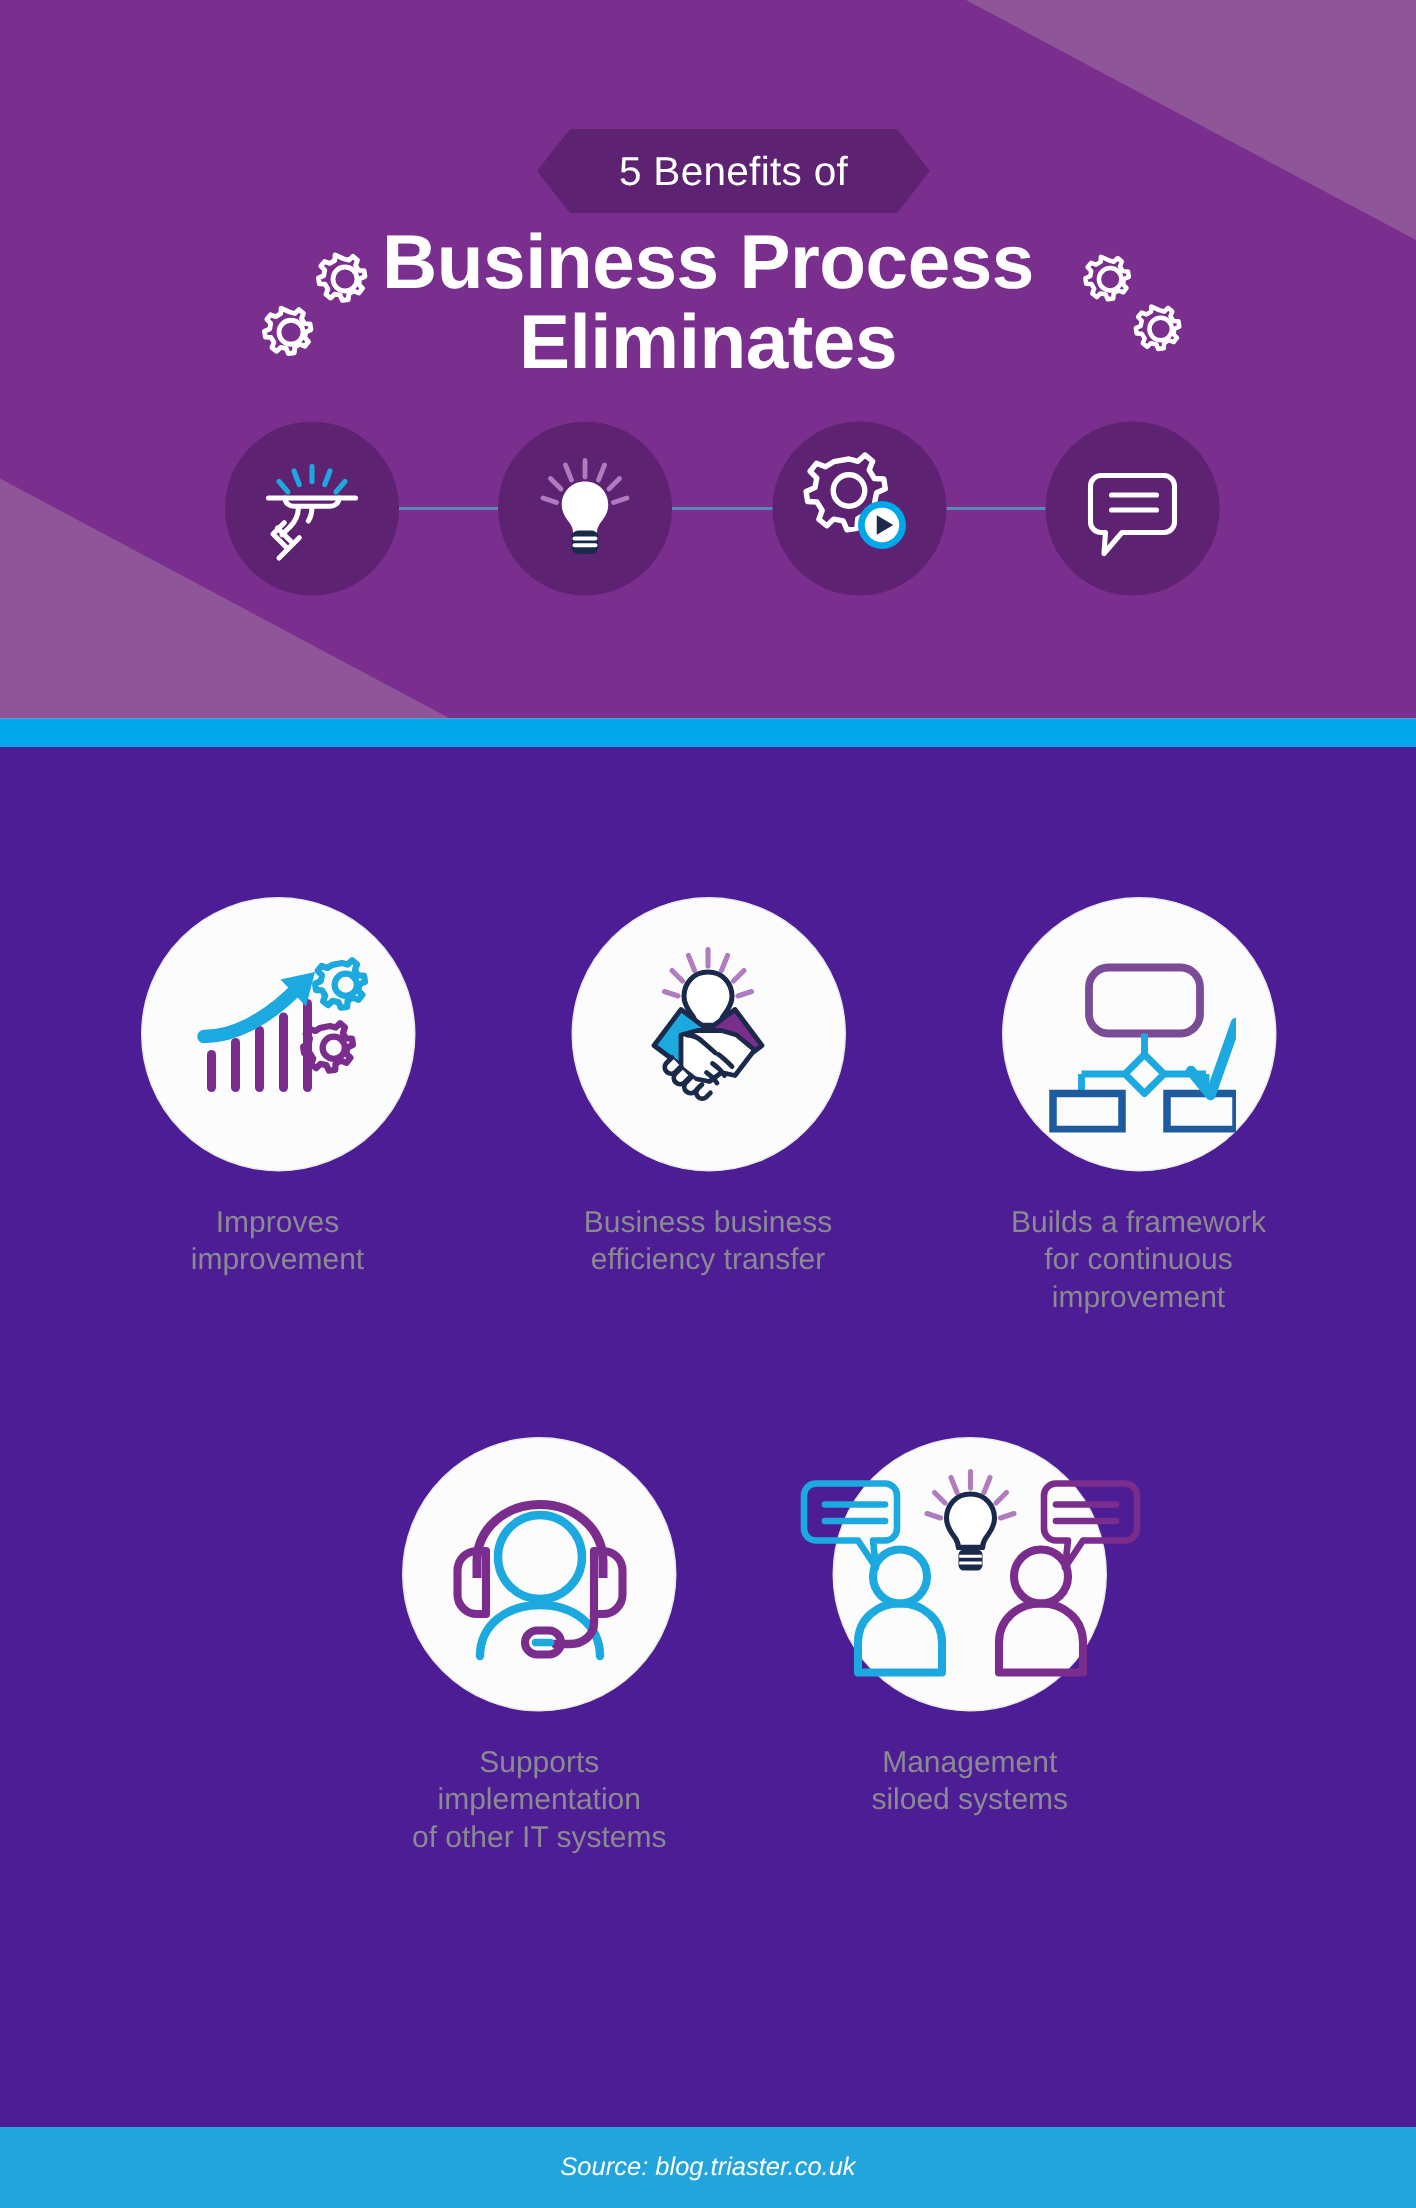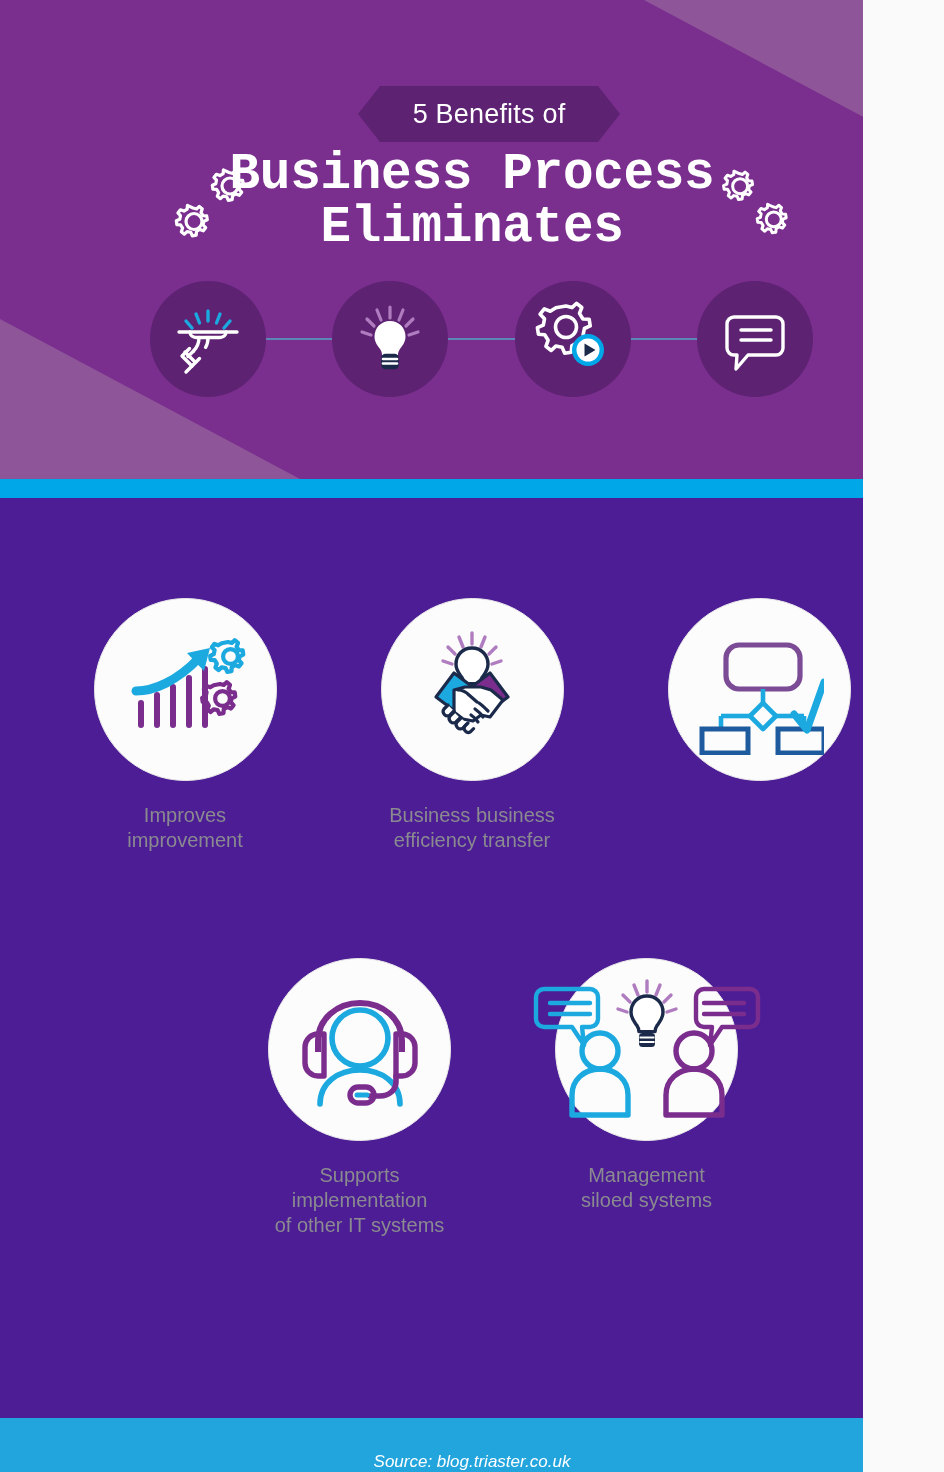--- a/index.html
+++ b/index.html
@@ -3,21 +3,21 @@
 <meta charset="utf-8">
 <style>
   html,body{margin:0;padding:0;}
   body{
     width:944px;height:1472px;
     background:#fafafa;
     font-family:"Liberation Sans", sans-serif;
     overflow:hidden;
     position:relative;
   }
-  .page{position:relative;width:863px;height:1472px;overflow:hidden;}
+  .page{position:relative;width:944px;height:1472px;overflow:hidden;}
 
   
   .header{
     position:absolute;left:0;top:0;width:944px;height:479px;
     background:#7a2f8f;overflow:hidden;
   }
   .corner-tr{
     position:absolute;right:0;top:0;width:300px;height:160px;
     background:#8f5599;
     clip-path:polygon(100% 0, 100% 100%, 0 0);
@@ -34,21 +34,20 @@
     display:flex;align-items:center;justify-content:center;
   }
   .ribbon-text{
     color:#ffffff;font-size:27px;font-weight:400;letter-spacing:.2px;
   }
   .title{
     position:absolute;left:0;top:148px;width:944px;
     text-align:center;color:#ffffff;
     font-size:51px;font-weight:700;line-height:53px;
     letter-spacing:-.3px;
-    font-family:Liberation Mono, monospace;
   }
   .title .l2{display:block;}
 
   .gears-left{position:absolute;left:165px;top:158px;}
   .gears-right{position:absolute;left:713px;top:160px;}
 
   
   .iconrow{
     position:absolute;left:0;top:281px;width:944px;height:116px;
   }
@@ -90,21 +89,21 @@
   }
   .caption{
     margin-top:22px;text-align:center;color:#8a8a90;
     font-size:20px;line-height:25px;font-weight:400;
     max-width:230px;
   }
 
   
   .footer{
     position:absolute;left:0;top:1418px;width:944px;height:54px;
-    background:#22a4dd;display:flex;align-items:flex-end;justify-content:center;
+    background:#22a4dd;display:flex;align-items:center;justify-content:center;
   }
   .footer-text{
     color:#ffffff;font-style:italic;font-size:17px;font-weight:500;
     font-family:"Liberation Sans", sans-serif;
   }
 </style>
 </head>
 <body>
 
 <div class="page">
@@ -303,20 +302,25 @@
               <line x1="56" y1="91" x2="27" y2="91"></line>
               <line x1="82" y1="91" x2="110" y2="91"></line>
               <line x1="27" y1="91" x2="27" y2="104"></line>
               <line x1="110" y1="91" x2="110" y2="104"></line>
             </g>
             <rect x="8" y="104" width="46" height="24" fill="none" stroke="#1d5a9e" stroke-width="5"></rect>
             <rect x="84" y="104" width="46" height="24" fill="none" stroke="#1d5a9e" stroke-width="5"></rect>
             <path d="M100 89l13 16 17-48" fill="none" stroke="#1ba9e0" stroke-width="7" stroke-linecap="round" stroke-linejoin="round"></path>
           </svg>
         </div>
+        <div class="caption">
+          <span>Builds a framework</span><br>
+          <span>for continuous</span><br>
+          <span>improvement</span>
+        </div>
       </div>
     </div>
 
     <div class="row row2">
 
       <div class="cell">
         <div class="iconwrap">
           <svg width="128" height="128" viewBox="0 0 128 128">
 
             <g fill="none" stroke="#1ba9e0" stroke-width="5.6" stroke-linecap="round">

